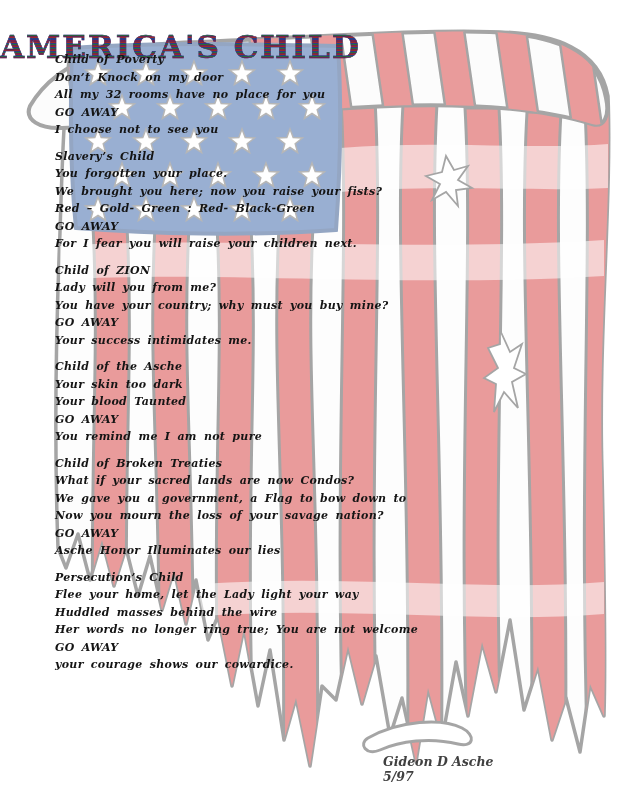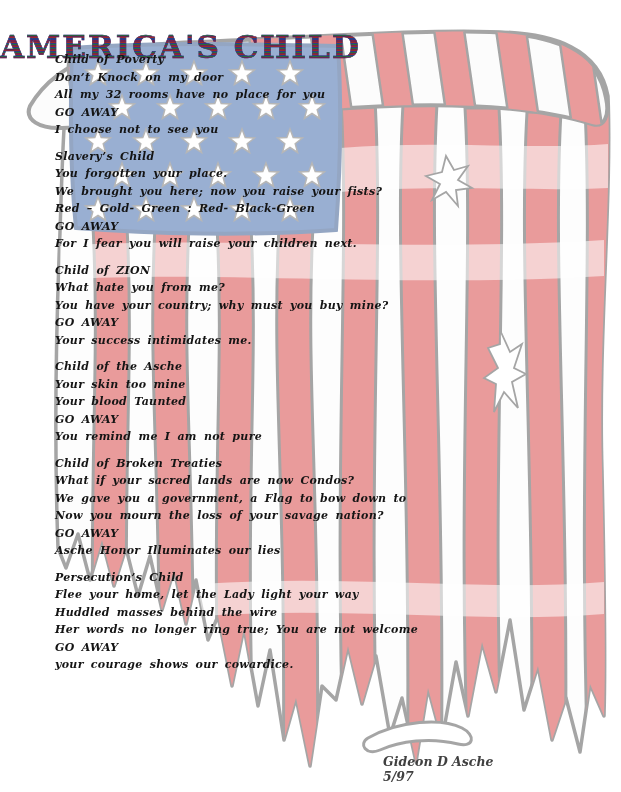--- a/index.html
+++ b/index.html
@@ -124,28 +124,28 @@
       <div class="stanza">
         <div class="line">Slavery’s Child</div>
         <div class="line">You forgotten your place.</div>
         <div class="line">We brought you here; now you raise your fists?</div>
         <div class="line">Red – Gold- Green : Red- Black-Green</div>
         <div class="line">GO AWAY</div>
         <div class="line">For I fear you will raise your children next.</div>
       </div>
       <div class="stanza">
         <div class="line">Child of ZION</div>
-        <div class="line">What hate you from me?</div>
+        <div class="line">Lady will you from me?</div>
         <div class="line">You have your country; why must you buy mine?</div>
         <div class="line">GO AWAY</div>
         <div class="line">Your success intimidates me.</div>
       </div>
       <div class="stanza">
         <div class="line">Child of the Asche</div>
-        <div class="line">Your skin too mine</div>
+        <div class="line">Your skin too dark</div>
         <div class="line">Your blood Taunted</div>
         <div class="line">GO AWAY</div>
         <div class="line">You remind me I am not pure</div>
       </div>
       <div class="stanza">
         <div class="line">Child of Broken Treaties</div>
         <div class="line">What if your sacred lands are now Condos?</div>
         <div class="line">We gave you a government, a Flag to bow down to</div>
         <div class="line">Now you mourn the loss of your savage nation?</div>
         <div class="line">GO AWAY</div>

